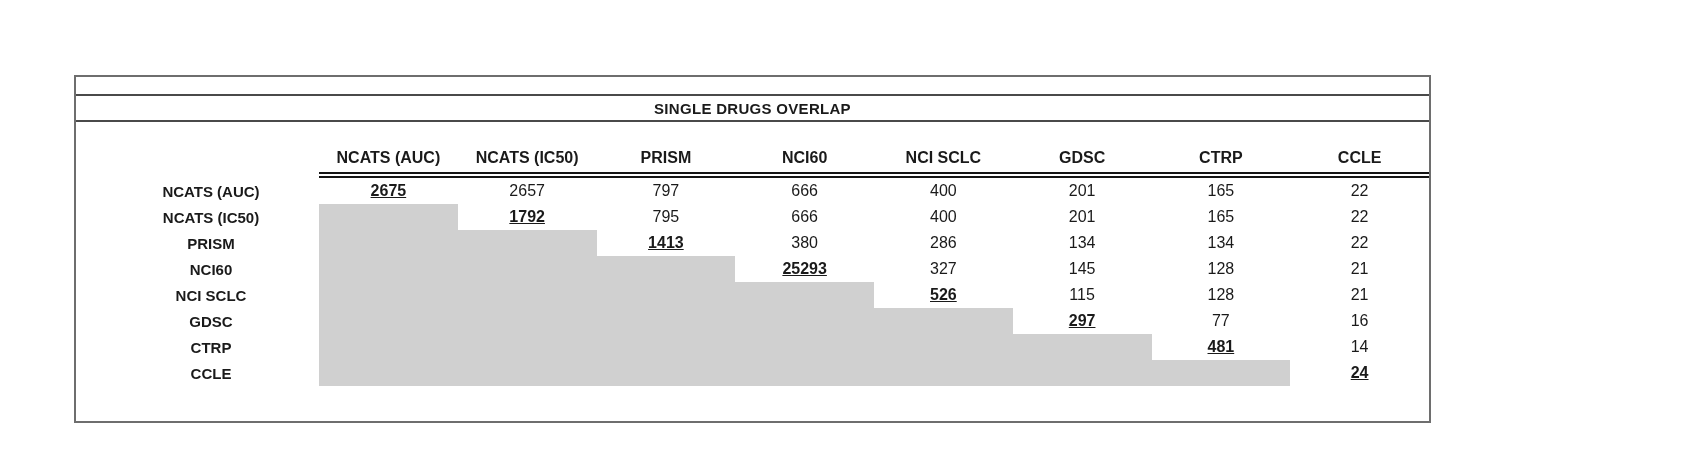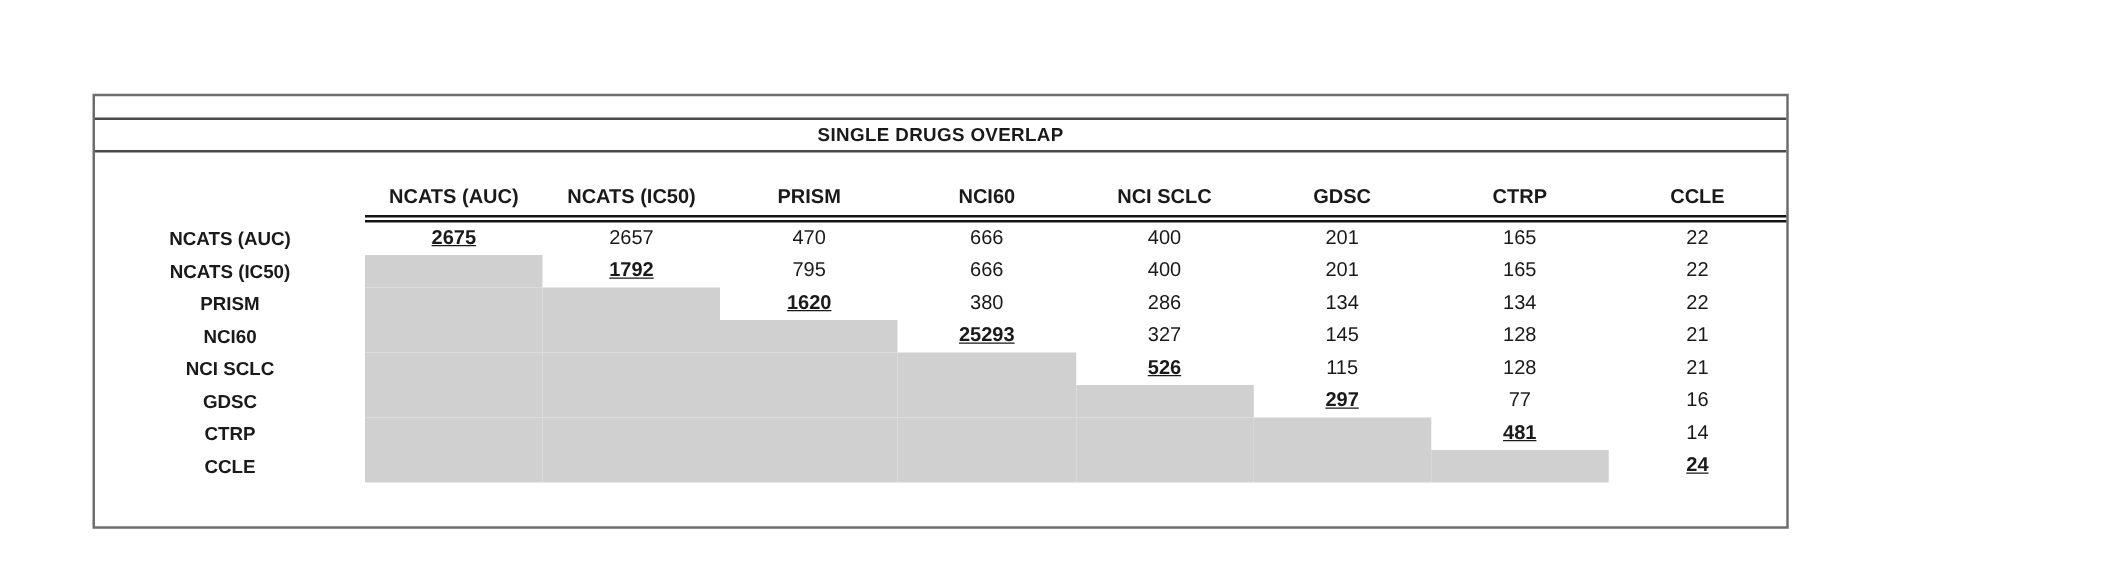--- a/index.html
+++ b/index.html
@@ -36,20 +36,21 @@
     border-bottom: 2px solid var(--border-line, #4a4a4a);
     display: flex;
     align-items: center;
     justify-content: center;
     font-weight: bold;
     font-size: 15px;
     letter-spacing: 0.3px;
   }
   .main {
     padding-top: 25px;
+    margin-left: 27px;
   }
   .header-row {
     display: flex;
     margin-left: 216px;
     height: 22px;
     align-items: center;
   }
   .hcell {
     flex: 1;
     text-align: center;
@@ -110,21 +111,21 @@
           <div class="hcell">GDSC</div>
           <div class="hcell">CTRP</div>
           <div class="hcell">CCLE</div>
         </div>
       <div class="dbl-line"></div>
       <div class="grid" id="grid">
           <div class="trow">
             <div class="rlabel">NCATS (AUC)</div>
             <div class="cell diag">2675</div>
             <div class="cell">2657</div>
-            <div class="cell">470</div>
+            <div class="cell">797</div>
             <div class="cell">666</div>
             <div class="cell">400</div>
             <div class="cell">201</div>
             <div class="cell">165</div>
             <div class="cell">22</div>
           </div>
           <div class="trow">
             <div class="rlabel">NCATS (IC50)</div>
             <div class="cell shaded"></div>
             <div class="cell diag">1792</div>
@@ -132,21 +133,21 @@
             <div class="cell">666</div>
             <div class="cell">400</div>
             <div class="cell">201</div>
             <div class="cell">165</div>
             <div class="cell">22</div>
           </div>
           <div class="trow">
             <div class="rlabel">PRISM</div>
             <div class="cell shaded"></div>
             <div class="cell shaded"></div>
-            <div class="cell diag">1620</div>
+            <div class="cell diag">1413</div>
             <div class="cell">380</div>
             <div class="cell">286</div>
             <div class="cell">134</div>
             <div class="cell">134</div>
             <div class="cell">22</div>
           </div>
           <div class="trow">
             <div class="rlabel">NCI60</div>
             <div class="cell shaded"></div>
             <div class="cell shaded"></div>

